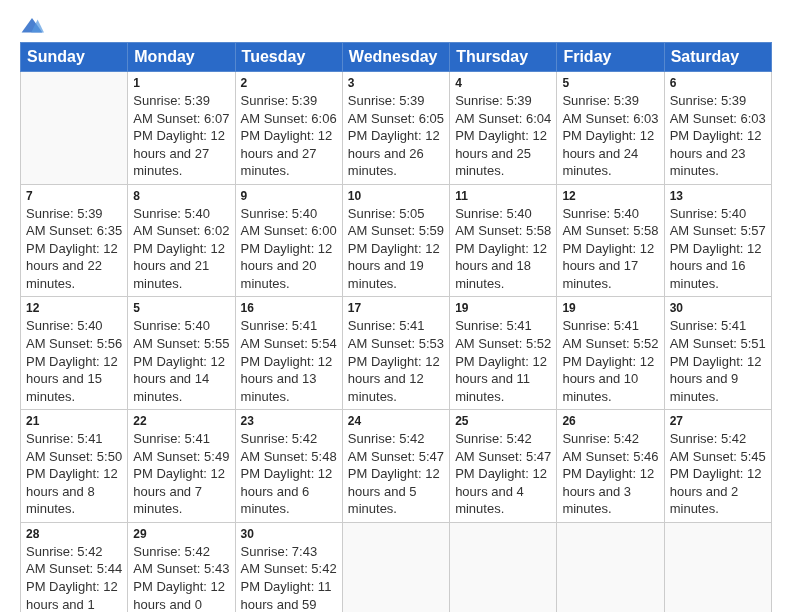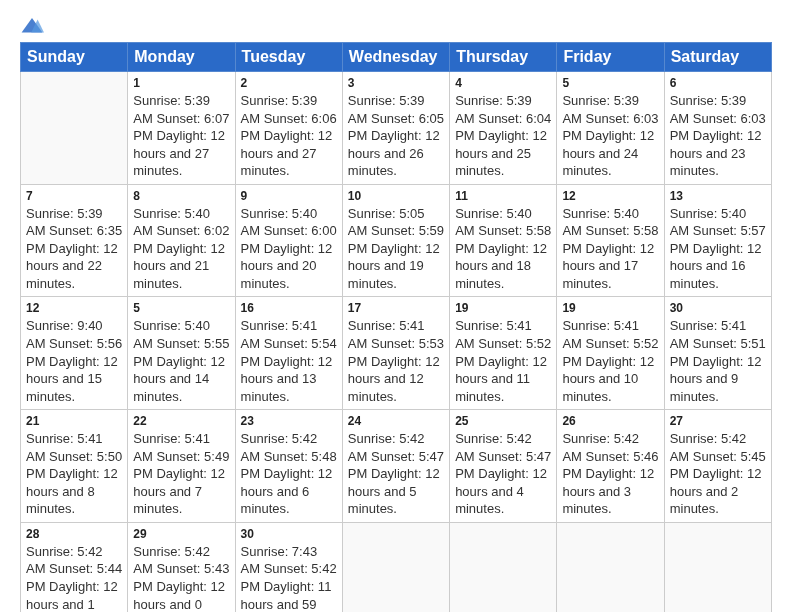--- a/index.html
+++ b/index.html
@@ -210,21 +210,21 @@
             <span class="day-num">13</span>
             <div class="day-info">Sunrise: 5:40 AM
 Sunset: 5:57 PM
 Daylight: 12 hours
 and 16 minutes.</div>
           </td>
         </tr>
         <tr>
           <td>
             <span class="day-num">12</span>
-            <div class="day-info">Sunrise: 9:40 AM
+            <div class="day-info">Sunrise: 5:40 AM
 Sunset: 5:56 PM
 Daylight: 12 hours
 and 15 minutes.</div>
           </td>
           <td>
             <span class="day-num">5</span>
             <div class="day-info">Sunrise: 5:40 AM
 Sunset: 5:55 PM
 Daylight: 12 hours
 and 14 minutes.</div>

